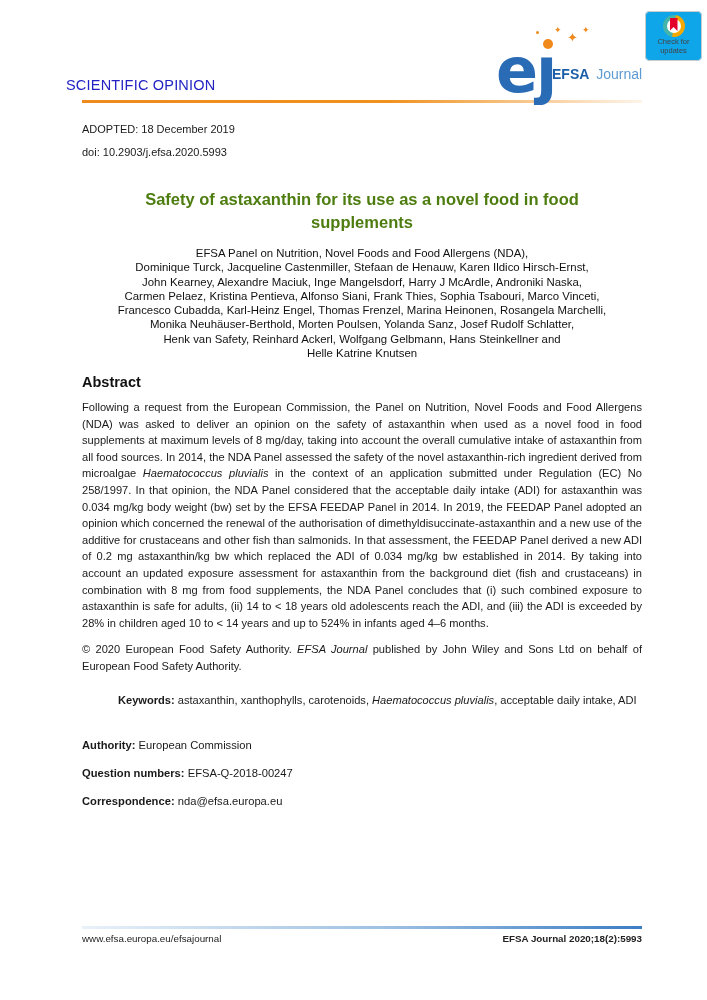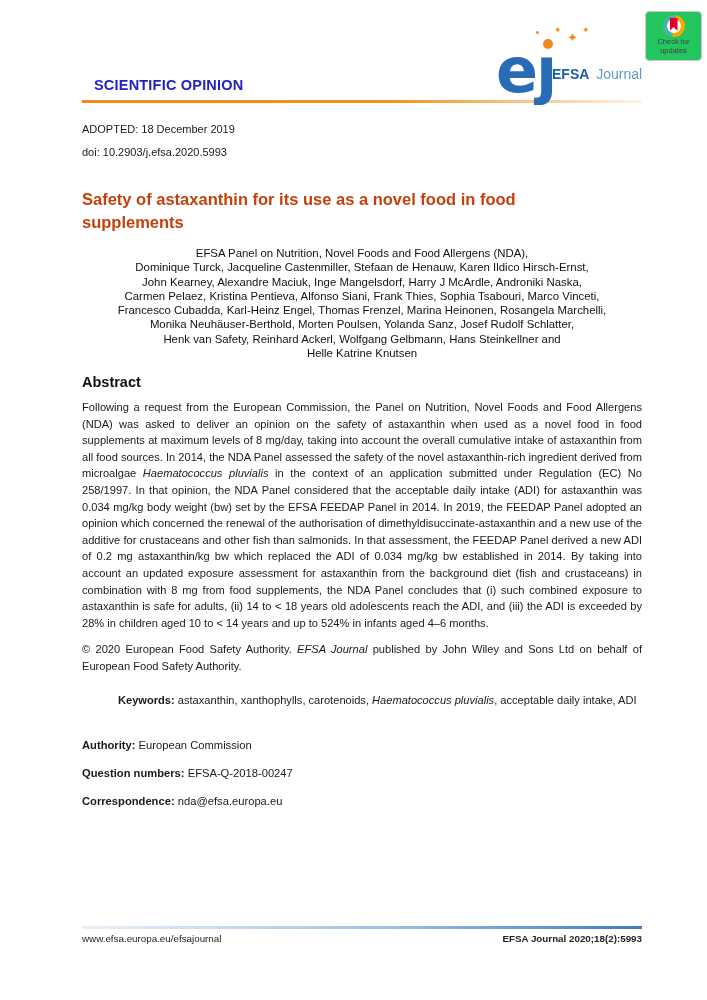--- a/index.html
+++ b/index.html
@@ -2,22 +2,22 @@
 <html><head>
 <meta charset="utf-8">
 <style>
   html,body{margin:0;padding:0;background:#ffffff;}
   .page{
     position:relative; width:707px; height:1000px; background:#ffffff;
     font-family:"Liberation Sans", sans-serif; color:#1a1a1a; overflow:hidden;
   }
   
   .section-label{
-    position:absolute; left:94px; top:77px;
-    font-size:14.5px; font-weight:bold; color:#2222c4; letter-spacing:0.2px;
+    position:absolute; left:66px; top:77px;
+    font-size:14.5px; font-weight:normal; color:#2222c4; letter-spacing:0.2px;
   }
   .orange-rule{
     position:absolute; left:82px; top:100px; width:560px; height:3px;
     background:linear-gradient(to right,#ef8a1d 0%,#f0921f 55%,#fbe3c8 92%,#fdf4e8 100%);
   }
   .logo{position:absolute; left:496px; top:26px; width:140px; height:74px;}
   .logo-mark{
     position:absolute; left:0; top:14px; font-size:62px; font-weight:bold;
     color:#2a6bb5; letter-spacing:-2px; line-height:1; font-family:"DejaVu Sans", sans-serif;
   }
@@ -27,35 +27,35 @@
   .sparkles{position:absolute; left:30px; top:0; width:80px; height:30px; color:#f08a1d;}
   .dot-big{position:absolute; left:17px; top:13px; width:10px; height:10px; border-radius:50%; background:#f08a1d;}
   .dot-tiny{position:absolute; left:10px; top:5px; width:3px; height:3px; border-radius:50%; background:#f08a1d;}
   .sp{position:absolute; line-height:1;}
   .s1{left:28px; top:0px; font-size:9px;}
   .s2{left:41px; top:5px; font-size:13px;}
   .s3{left:56px; top:0px; font-size:9px;}
   
   .crossmark{
     position:absolute; left:645px; top:11px; width:57px; height:50px;
-    background:#22c55e; border-radius:5px; cursor:pointer;
+    background:#0ea5e9; border-radius:5px; cursor:pointer;
     box-shadow:0 0 0 1px #cccccc inset; text-align:center;
   }
   .cm-circle{position:relative; width:22px; height:22px; border-radius:50%; margin:4px auto 1px;
     background:linear-gradient(100deg,#45b5aa 0 48%,#f5a800 52% 100%);}
   .cm-inner{position:absolute; inset:4px; border-radius:50%; background:#ffffff;}
   .cm-bookmark{position:absolute; left:7px; top:3px; width:8px; height:13px; background:#e4002b;
     clip-path:polygon(0 0,100% 0,100% 100%,50% 70%,0 100%);}
   .cm-text{font-size:7.5px; line-height:8.5px; color:#444444;}
   
   .meta-adopted{position:absolute; left:82px; top:123px; font-size:11px;}
   .meta-doi{position:absolute; left:82px; top:146px; font-size:11px;}
   
-  .title{position:absolute; left:82px; top:188px; width:560px; 
-    font-size:16.5px; font-weight:bold; line-height:23px; color:#c2410c;}
+  .title{position:absolute; left:82px; top:188px; width:560px; text-align:center;
+    font-size:16.5px; font-weight:bold; line-height:23px; color:#4d7c0f;}
   .authors{position:absolute; left:72px; top:246px; width:580px; text-align:center;
     font-size:11.4px; line-height:14.3px; color:#111111;}
   .author-line{display:block;}
   
   .main{position:absolute; left:82px; top:374px; width:560px;}
   .abstract-heading{font-size:14.5px; font-weight:bold; margin:0 0 9px 0; color:#111111;}
   .para{font-size:11.1px; line-height:16.6px; text-align:justify; margin:0;}
   .copyright{margin-top:10px;}
   .keywords{margin-top:17px;padding-left:36px;}
   .kw-label{font-weight:bold;}

